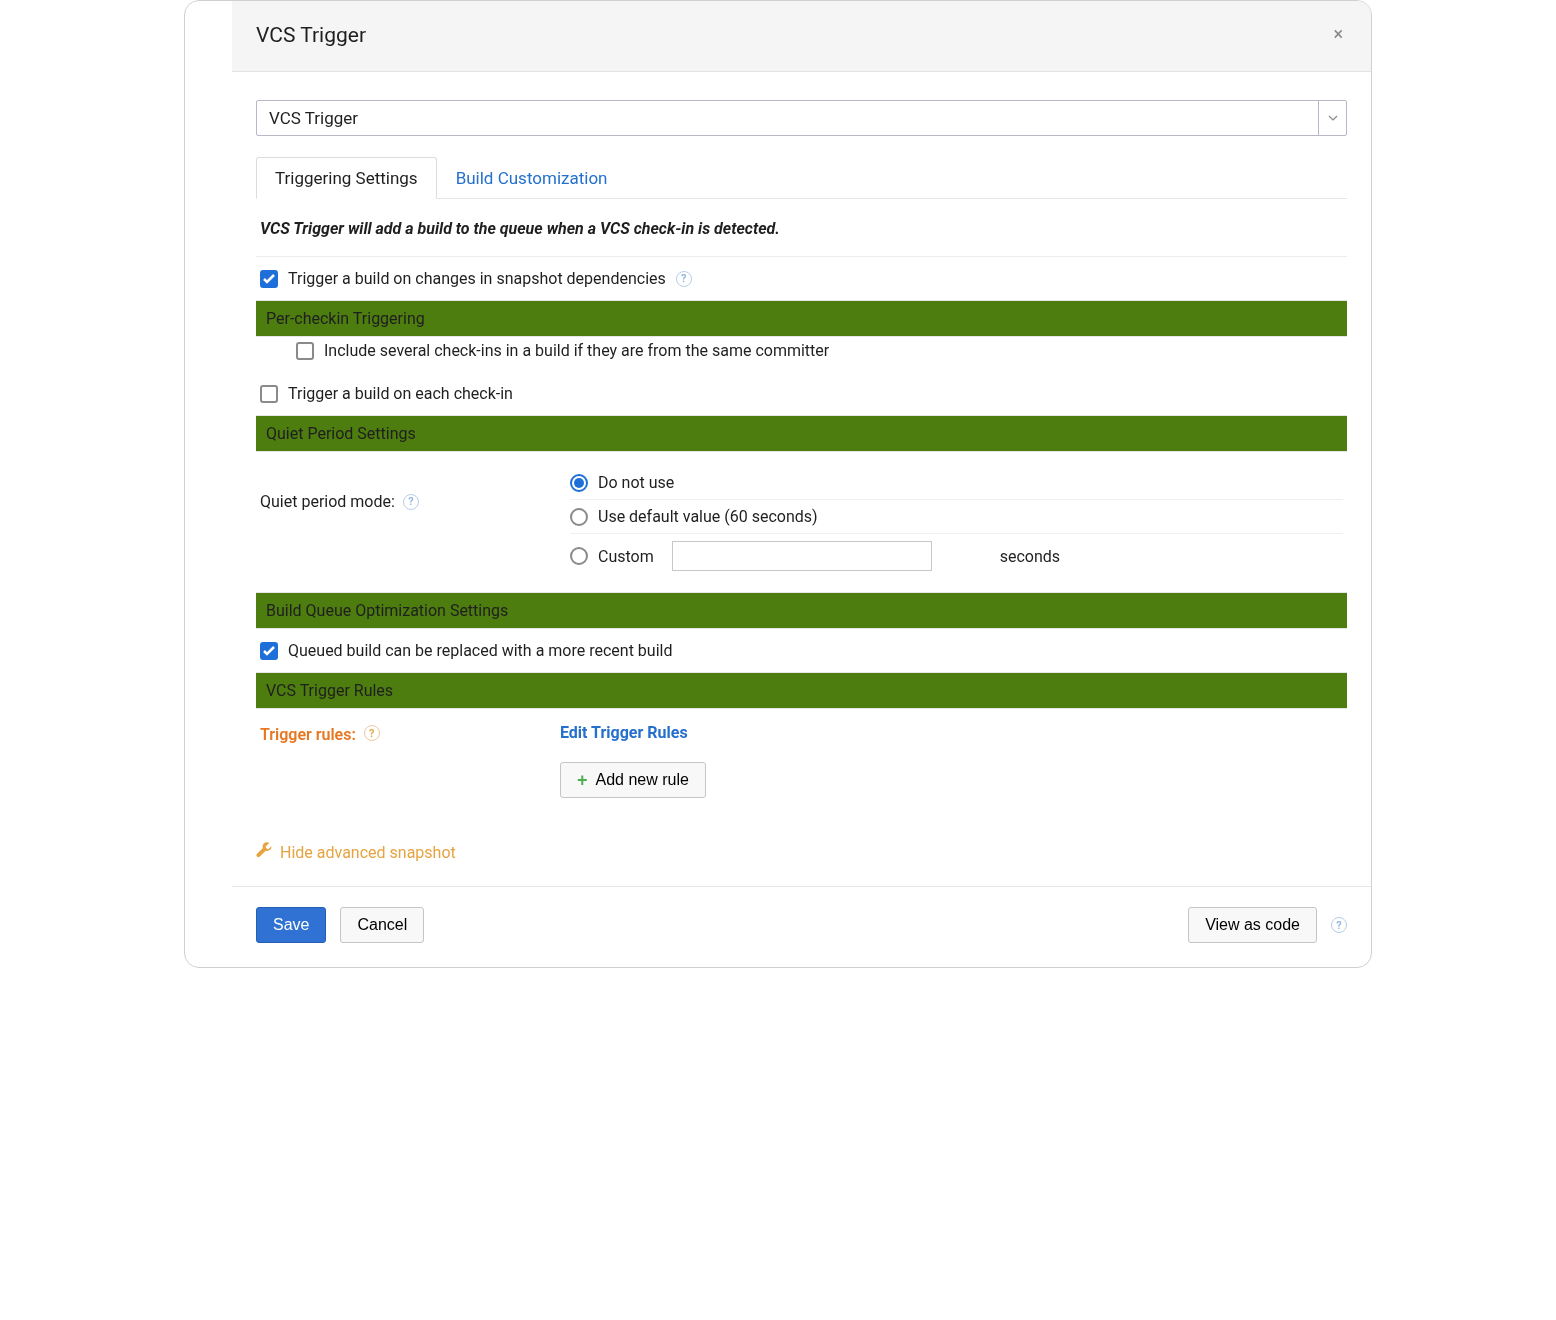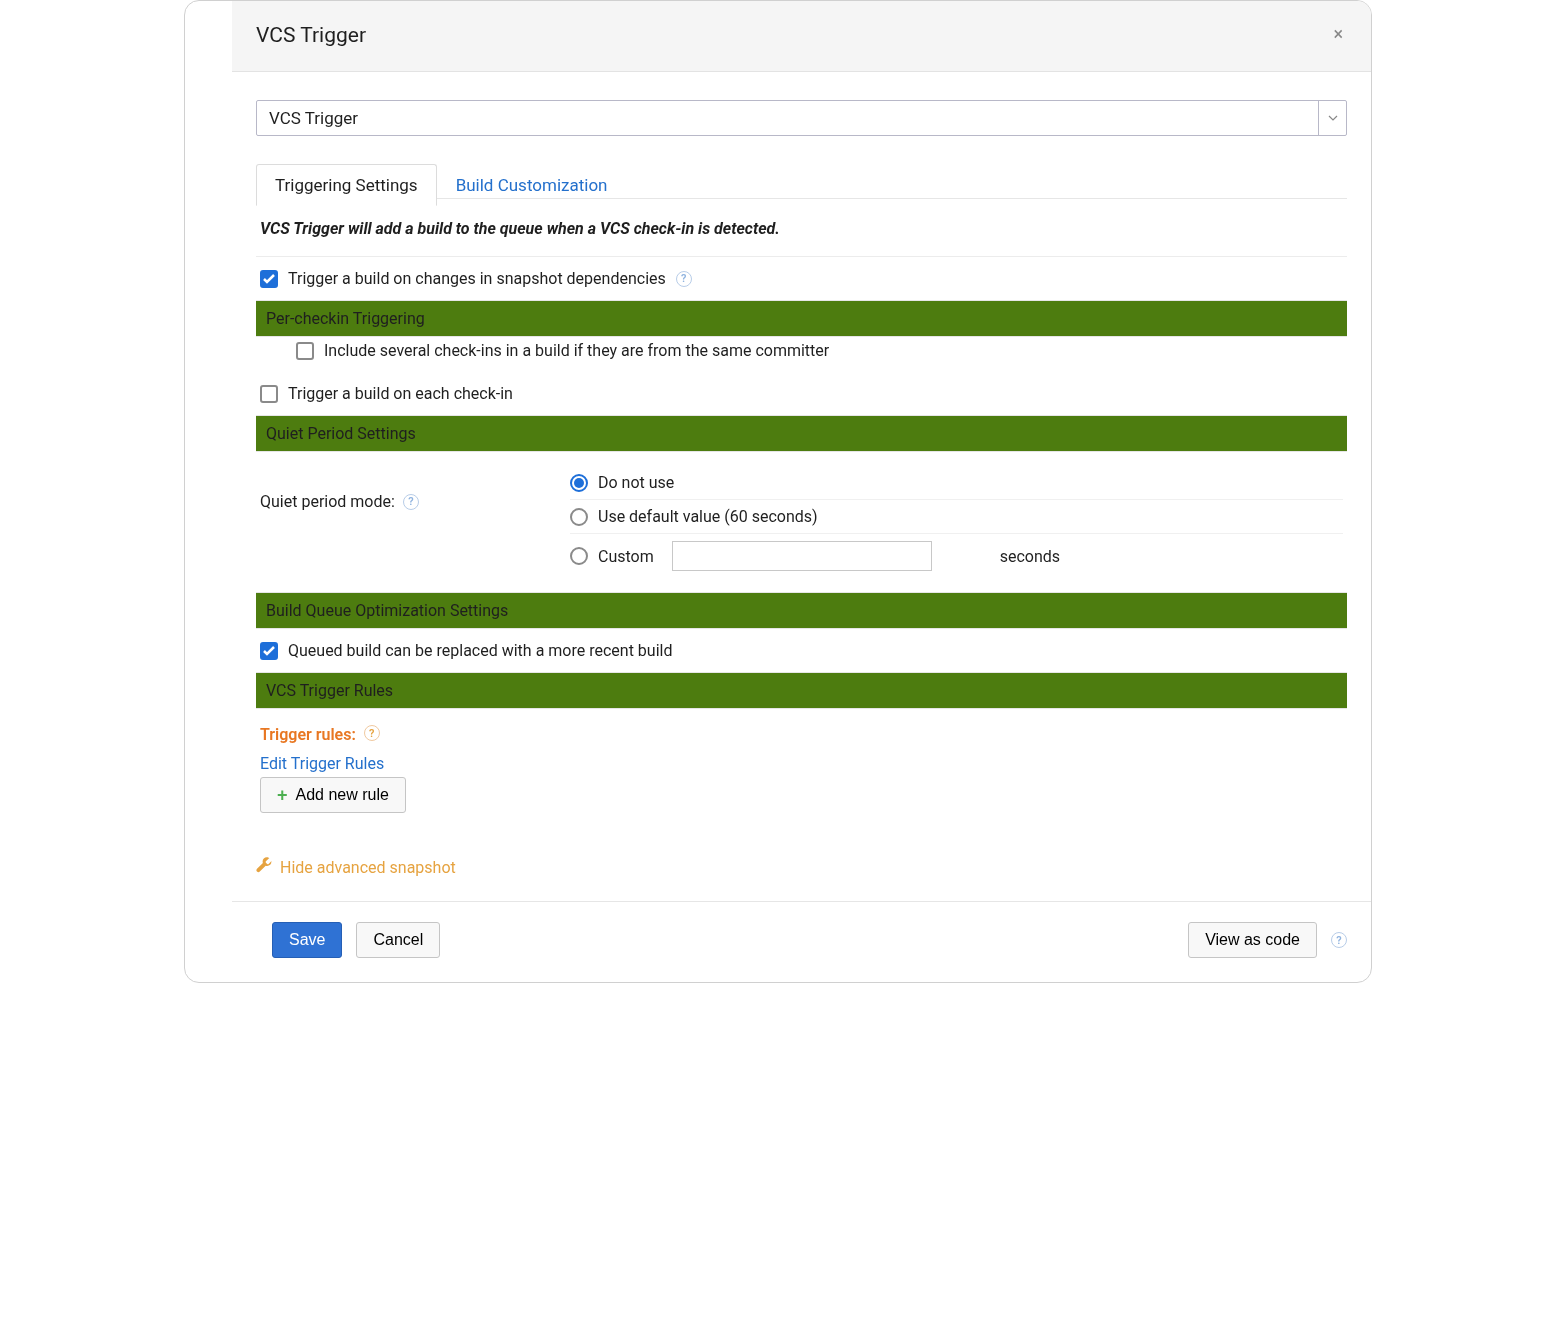--- a/index.html
+++ b/index.html
@@ -77,21 +77,21 @@
       border-bottom: 1px solid #e6e6e6;
       margin-bottom: 16px;
       gap: 0;
     }
     .tab {
       padding: 10px 18px;
       font-size: 17px;
       cursor: pointer;
       border: 1px solid transparent;
       position: relative;
-      top: 8px;
+      top: 1px;
     }
     .tab.active {
       border: 1px solid #dcdcdc;
       border-bottom-color: #fff;
       border-radius: 3px 3px 0 0;
       background: #fff;
       color: #1f1f1f;
     }
     .tab.inactive {
       color: #2470cc;
@@ -212,22 +212,20 @@
       border: 1px solid #c8c8c8;
       height: 30px;
       width: 260px;
       padding: 4px 8px;
       font-size: 14px;
       margin: 0 8px;
     }
     .rules-grid {
       display: flex;
       padding: 14px 4px 20px 4px;
-      gap: 10px;
-      flex-direction: column;
     }
     .rules-label {
       width: 300px;
       display: flex;
       align-items: flex-start;
       gap: 8px;
       font-size: 16px;
       font-weight: 600;
       color: #e87722;
       padding-top: 2px;
@@ -278,21 +276,20 @@
     .dialog-footer {
       border-top: 1px solid #e6e6e6;
       padding: 20px 24px 24px 24px;
       display: flex;
       justify-content: space-between;
       align-items: center;
     }
     .footer-left {
       display: flex;
       gap: 14px;
-      margin-left: 16px;
     }
     .footer-right {
       display: flex;
       align-items: center;
       gap: 14px;
       margin-left: 12px;
     }
   </style>
 </head>
 <body>
@@ -379,21 +376,21 @@
     </div>
 
     <div class="section-header">VCS Trigger Rules</div>
 
     <div class="rules-grid">
       <div class="rules-label">
         <span>Trigger rules:</span>
         <span class="help-icon" style="border-color:#f0c9a0;color:#e6a340;">?</span>
       </div>
       <div class="rules-content">
-        <div class="link" style="margin-bottom:4px;">Edit Trigger Rules</div>
+        <div class="link" style="margin-bottom:20px;font-weight:bold;">Edit Trigger Rules</div>
         <button class="btn">
           <span class="plus-icon">+</span>
           <span>Add new rule</span>
         </button>
       </div>
     </div>
 
     <div class="advanced-toggle">
       <span class="wrench-icon">
         <svg viewBox="0 0 16 16">

